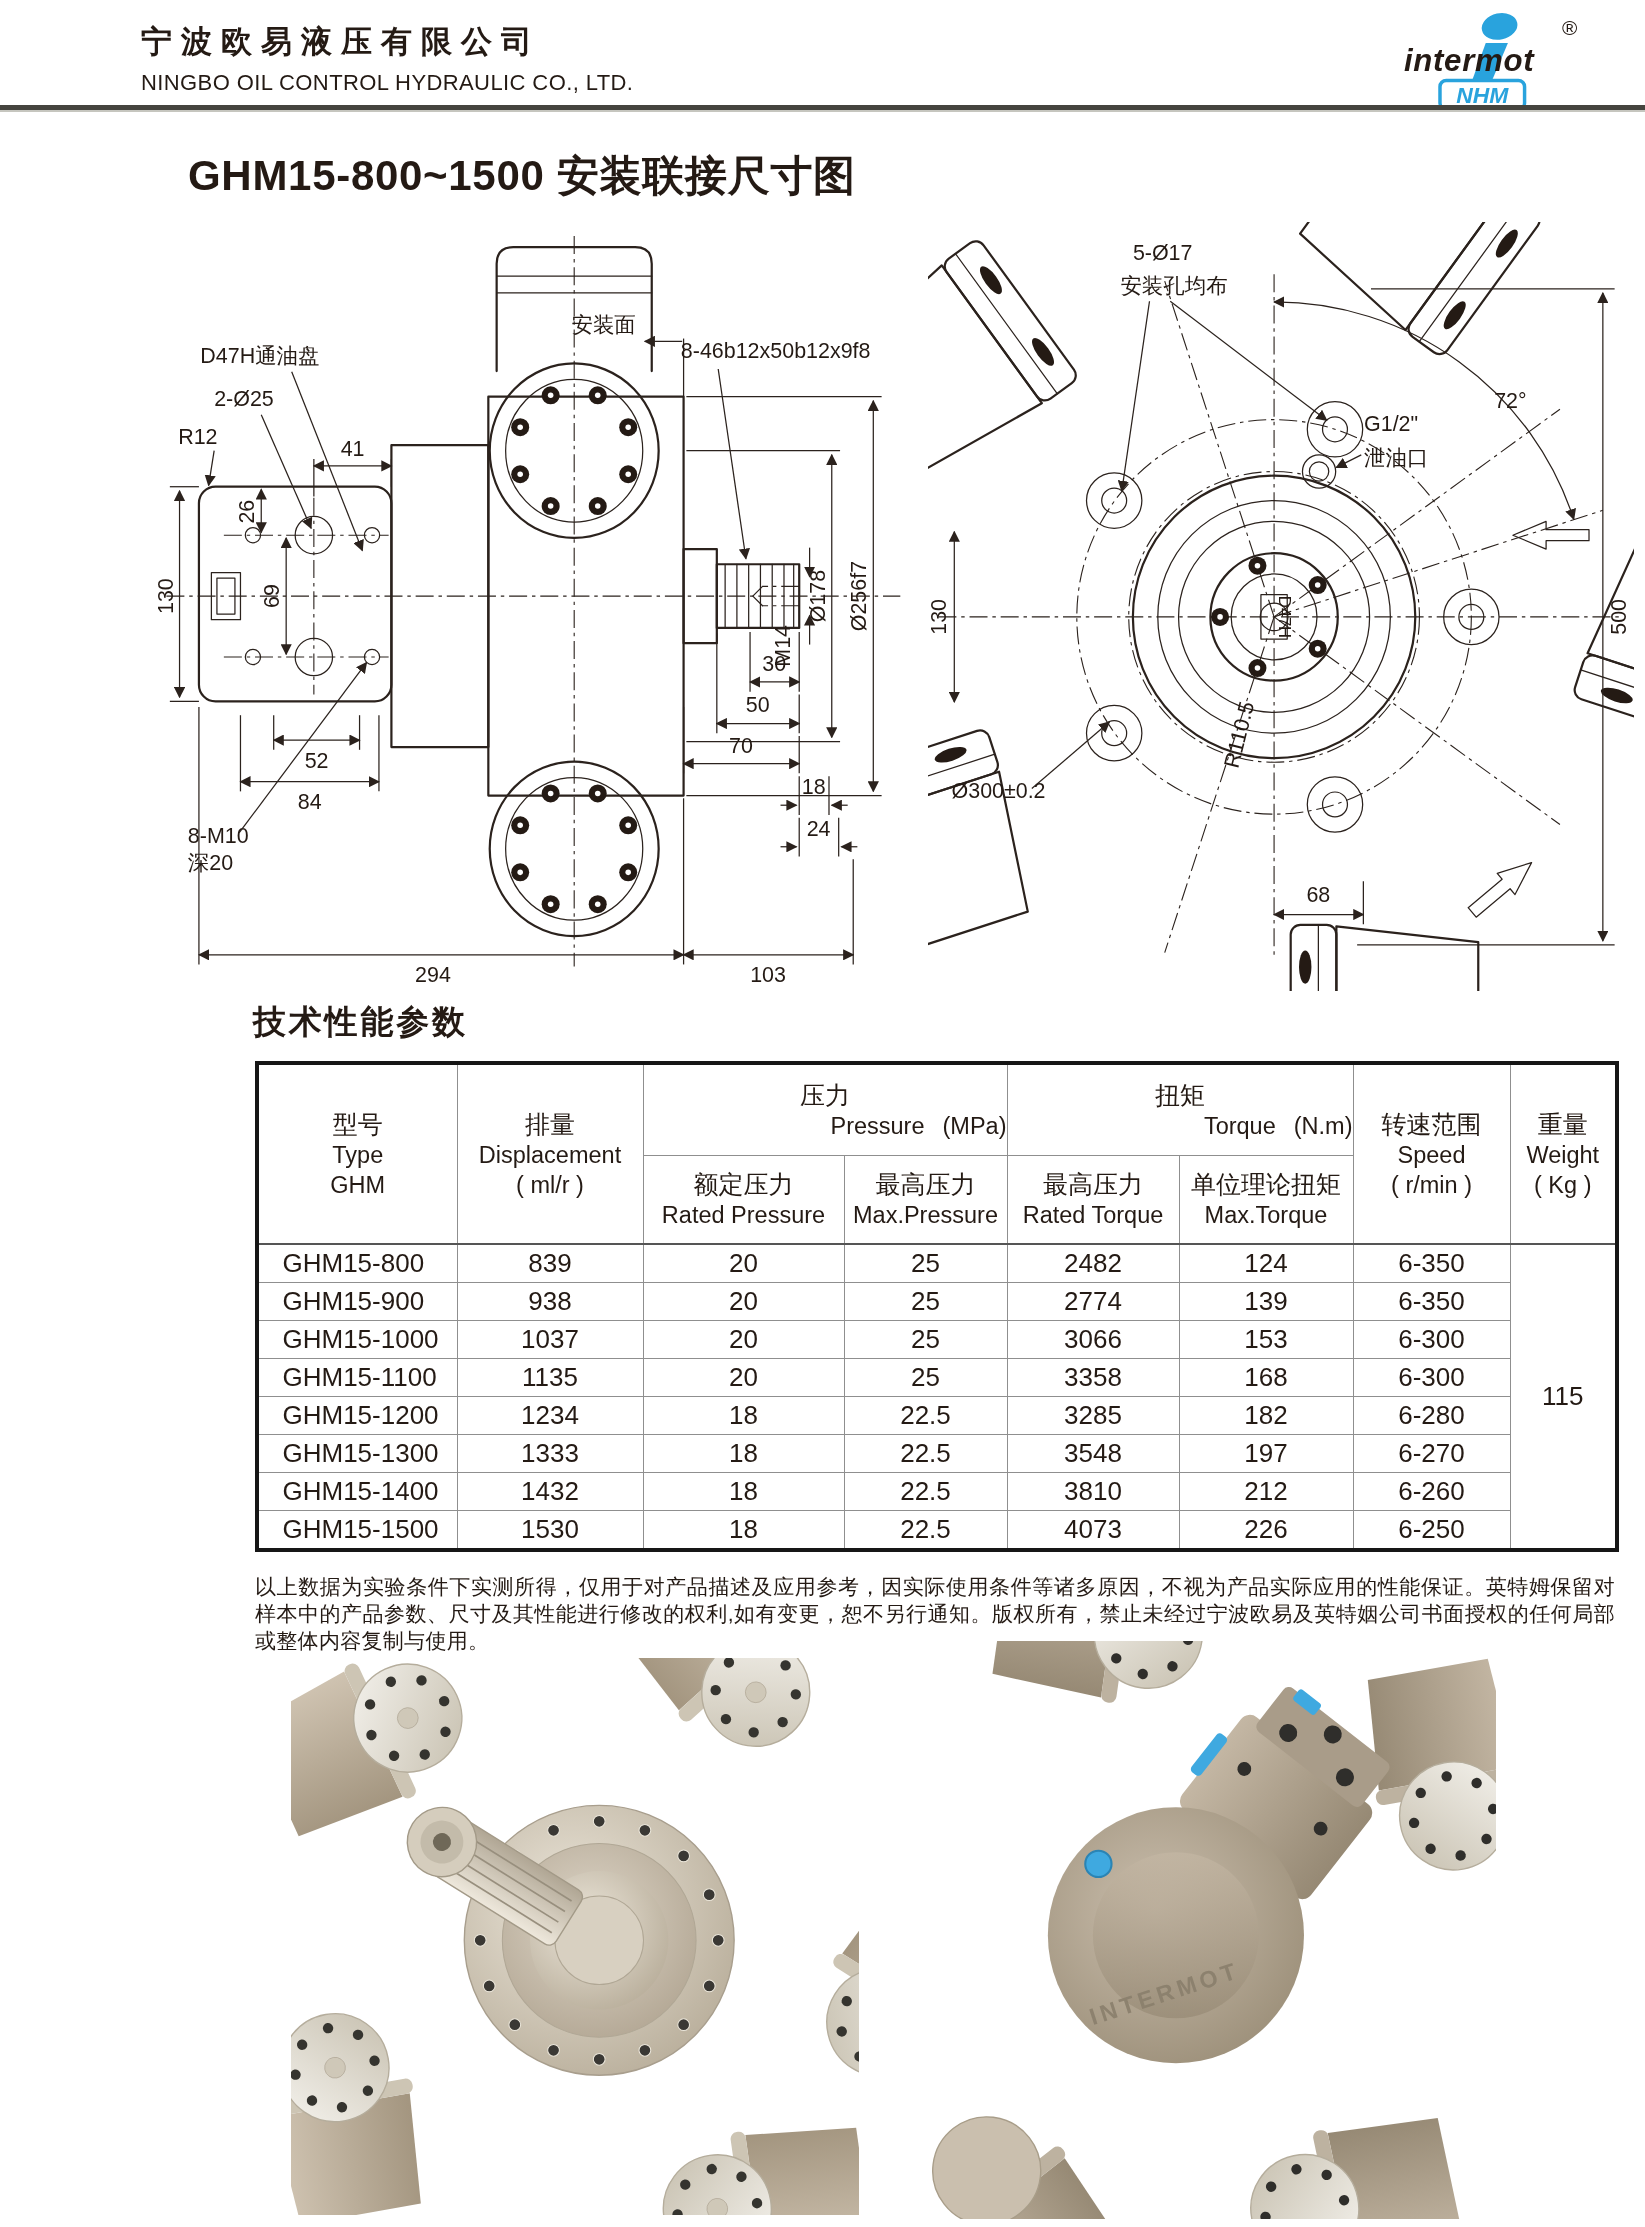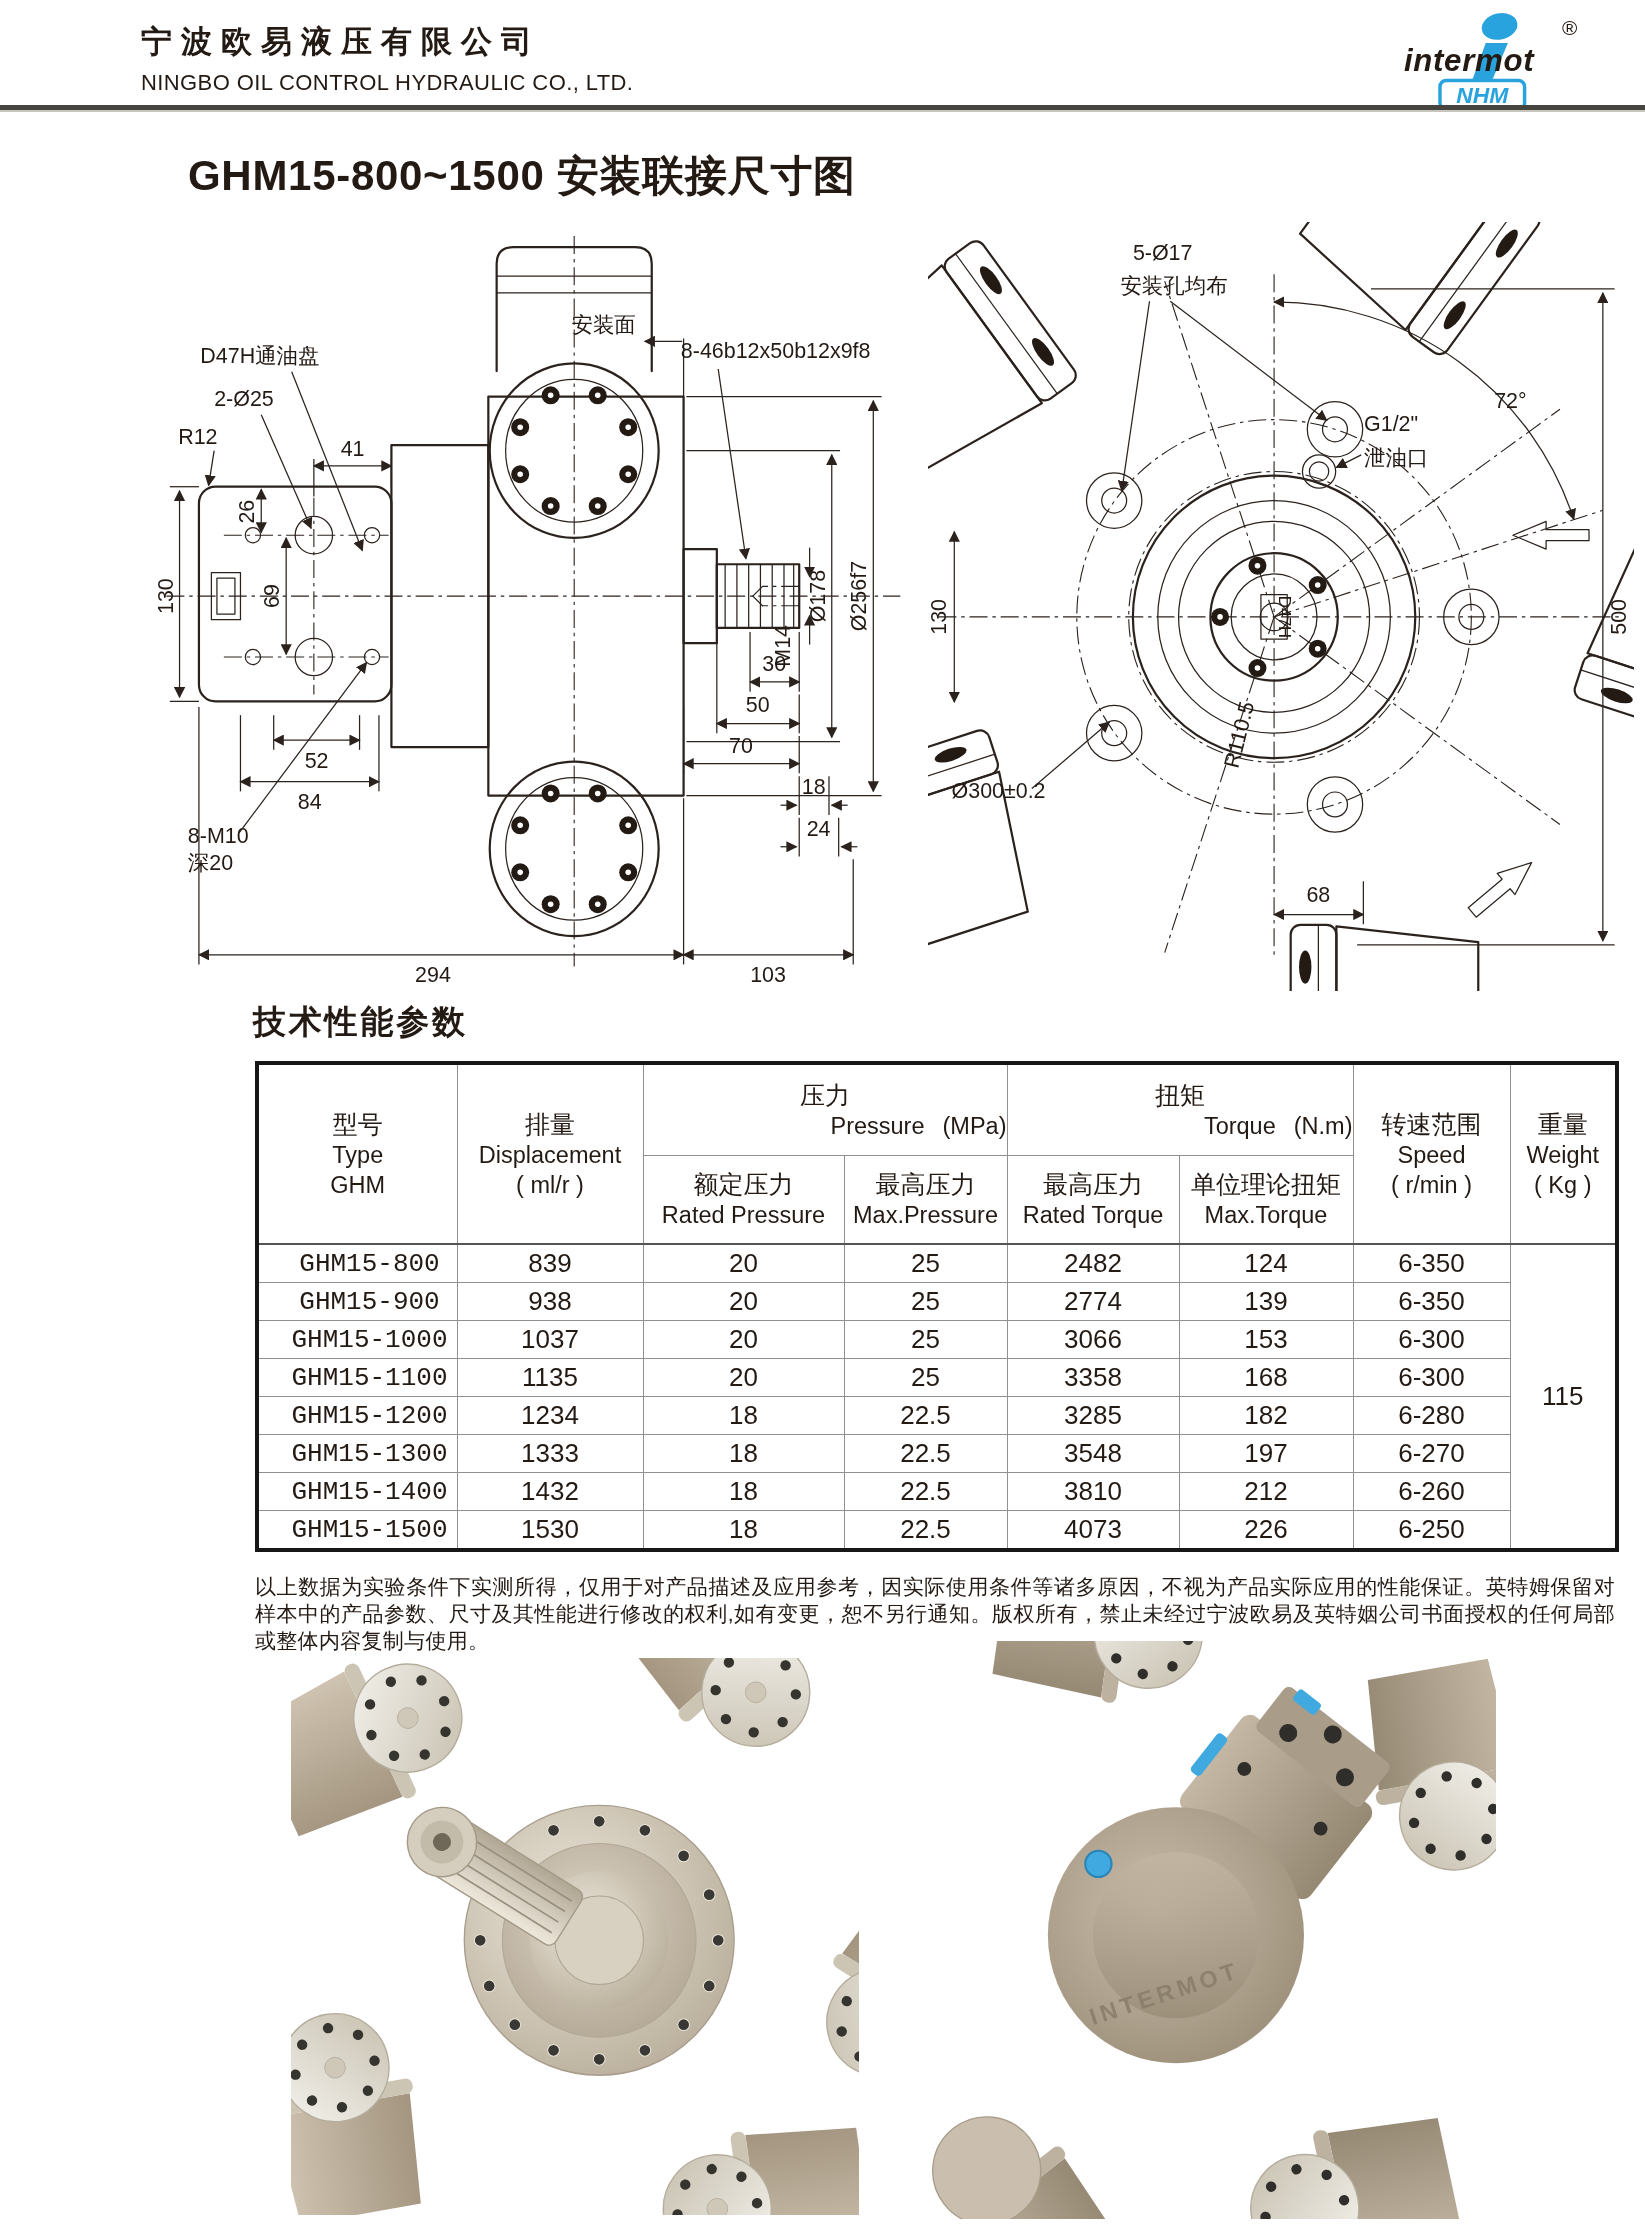--- a/index.html
+++ b/index.html
@@ -29,21 +29,21 @@
   .section-title{position:absolute;left:253px;top:1000px;font-size:33px;font-weight:600;letter-spacing:2.8px;}
   .spec-table{position:absolute;left:255px;top:1061px;width:1360px;border-collapse:collapse;table-layout:fixed;border:4.2px solid #161616;}
   .spec-table th,.spec-table td{border:1.4px solid #8f8f8f;text-align:center;vertical-align:middle;font-weight:normal;color:#241a14;padding:0;}
   .spec-table thead tr.h1 th{height:90px;}
   .spec-table thead tr.h2 th{height:87px;}
   .hcn{font-size:25px;line-height:32px;}
   .hen{font-size:23.5px;line-height:30.5px;text-align:center;}
   .gline{display:flex;justify-content:flex-end;gap:18px;font-size:23.5px;line-height:30.5px;}
   .spec-table tbody td{font-size:26px;height:37px;}
   .spec-table tbody tr:first-child td{border-top:2.1px solid #555;}
-  td.model{text-align:center;padding-left:23.5px;font-family:Liberation Mono, monospace;}
+  td.model{text-align:left;padding-left:23.5px;}
   
   .disclaimer{position:absolute;left:255px;top:1552px;width:1360px;font-size:21px;line-height:27px;text-align:justify;letter-spacing:0.3px;}
   
   .photoL{position:absolute;left:291px;top:1658px;}
   .photoR{position:absolute;left:878px;top:1641px;}
 </style>
 </head>
 <body>
 
 <div class="company">

